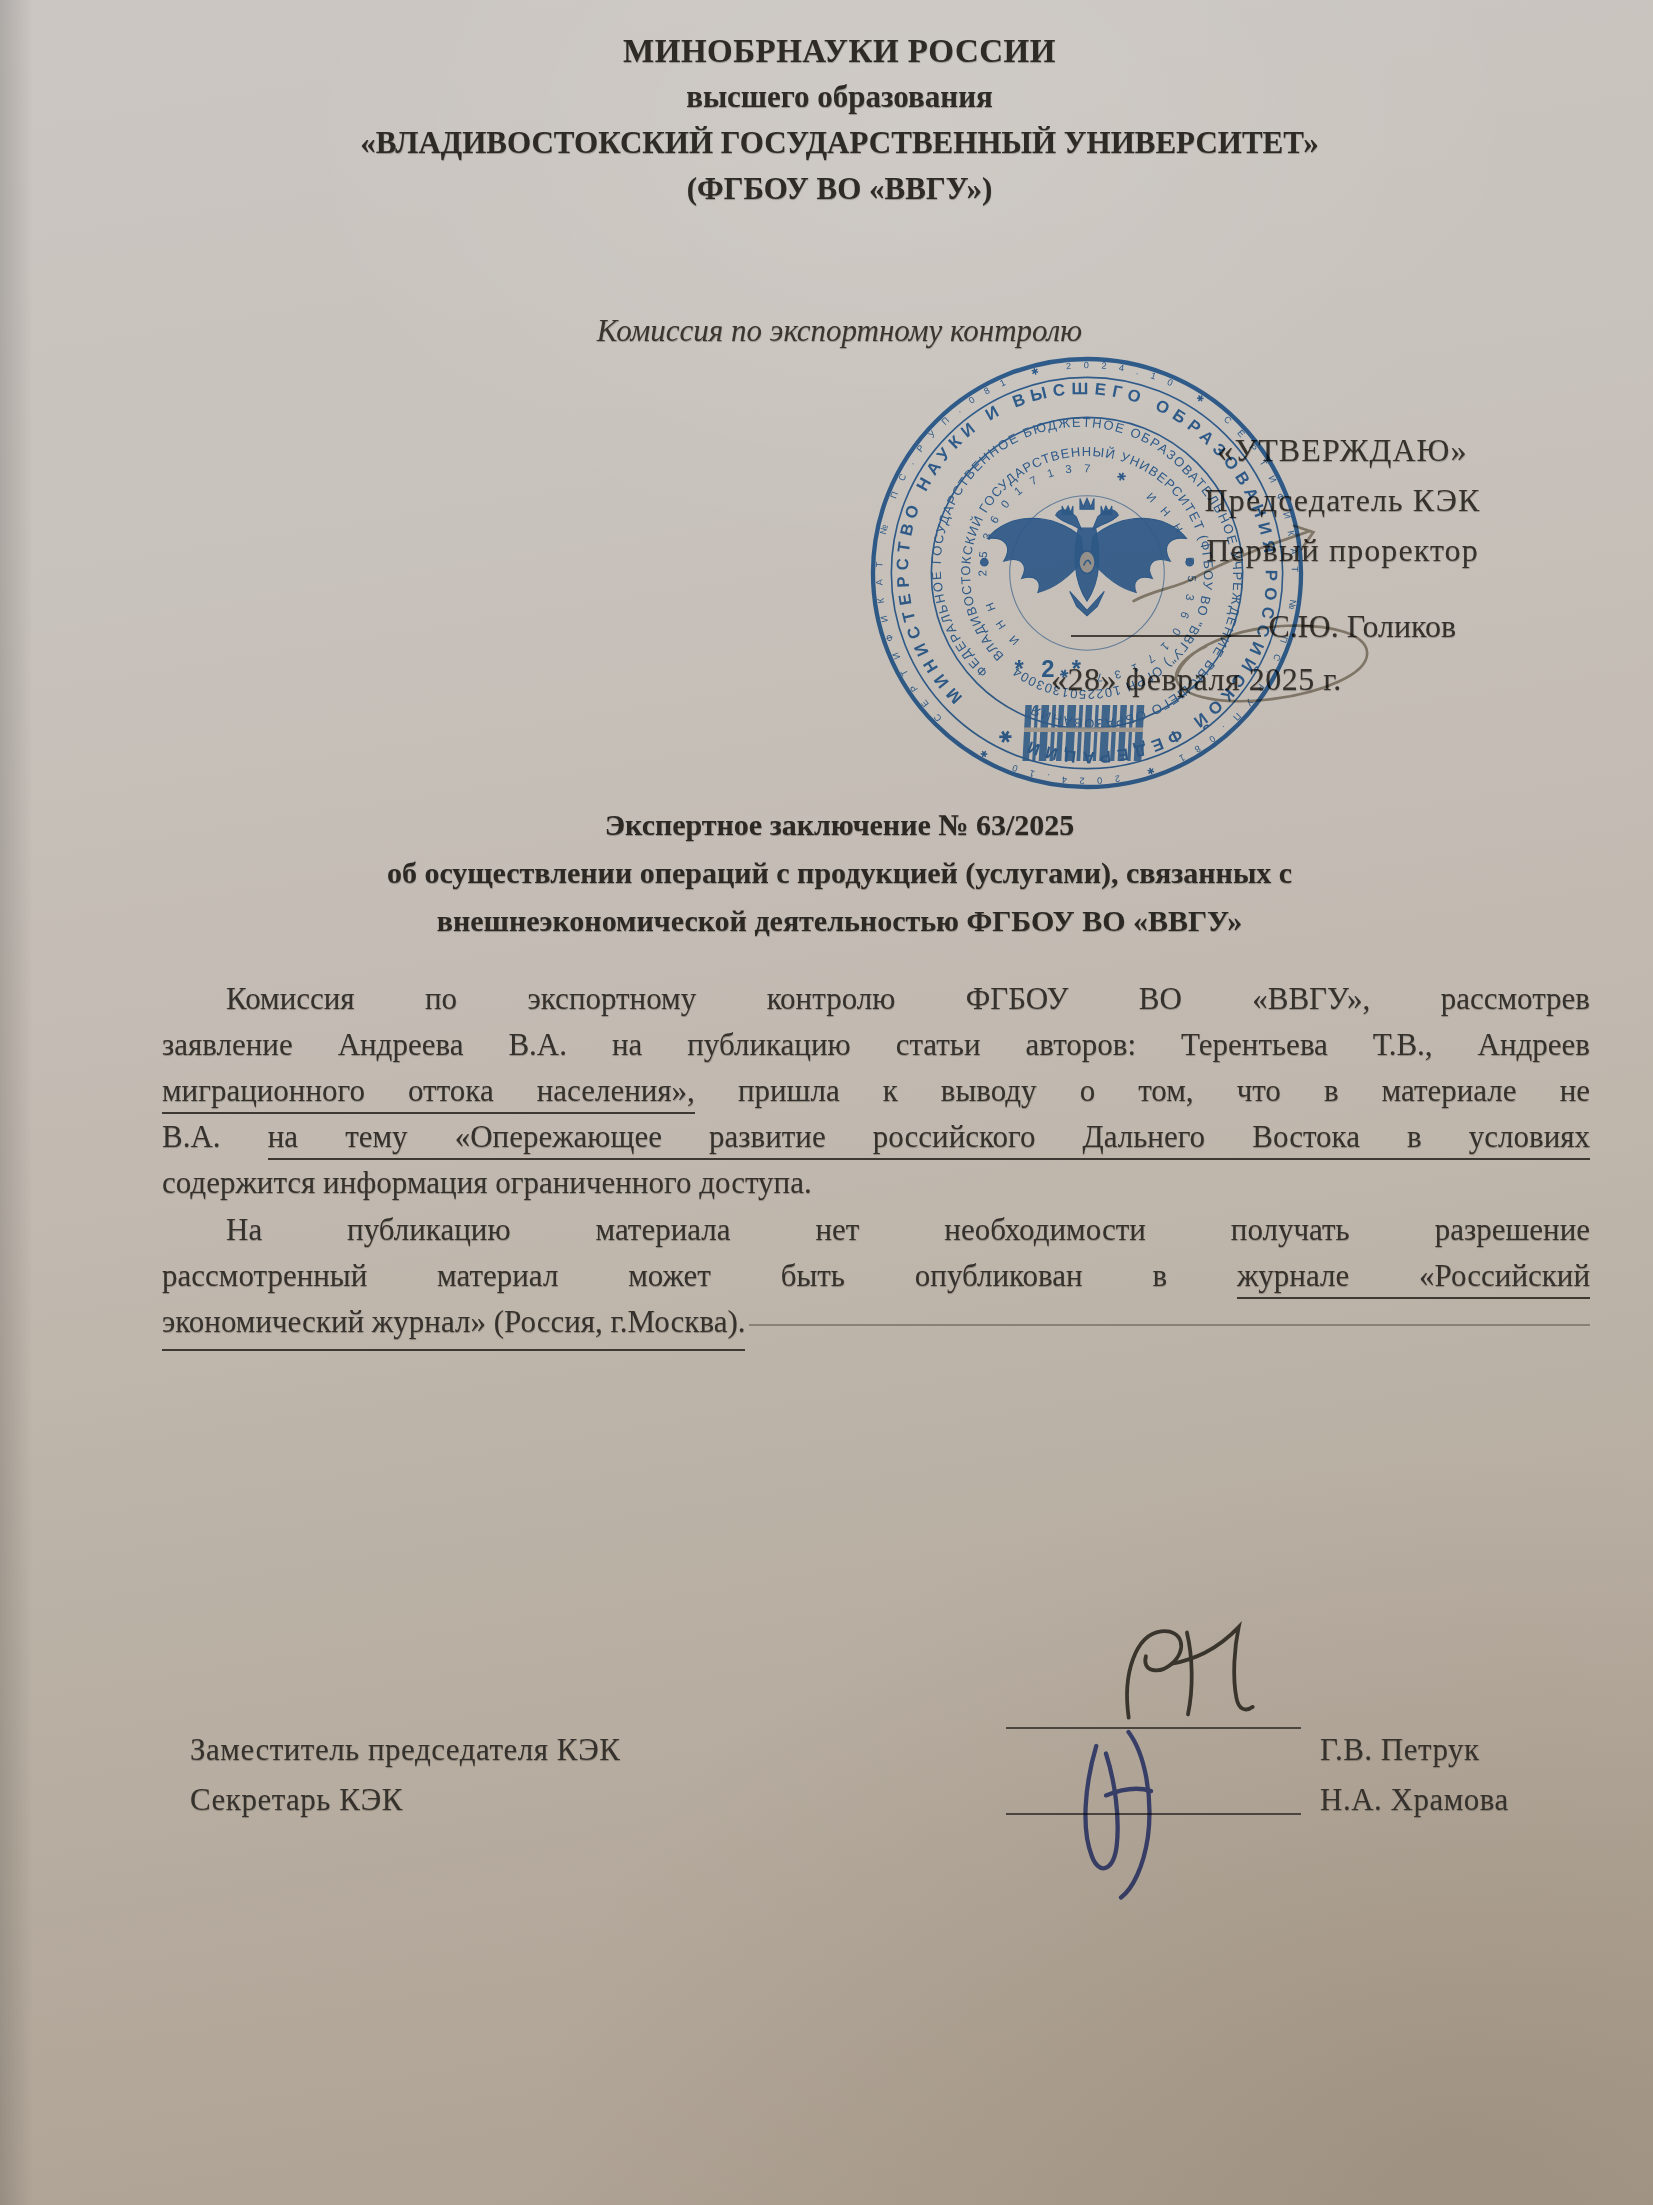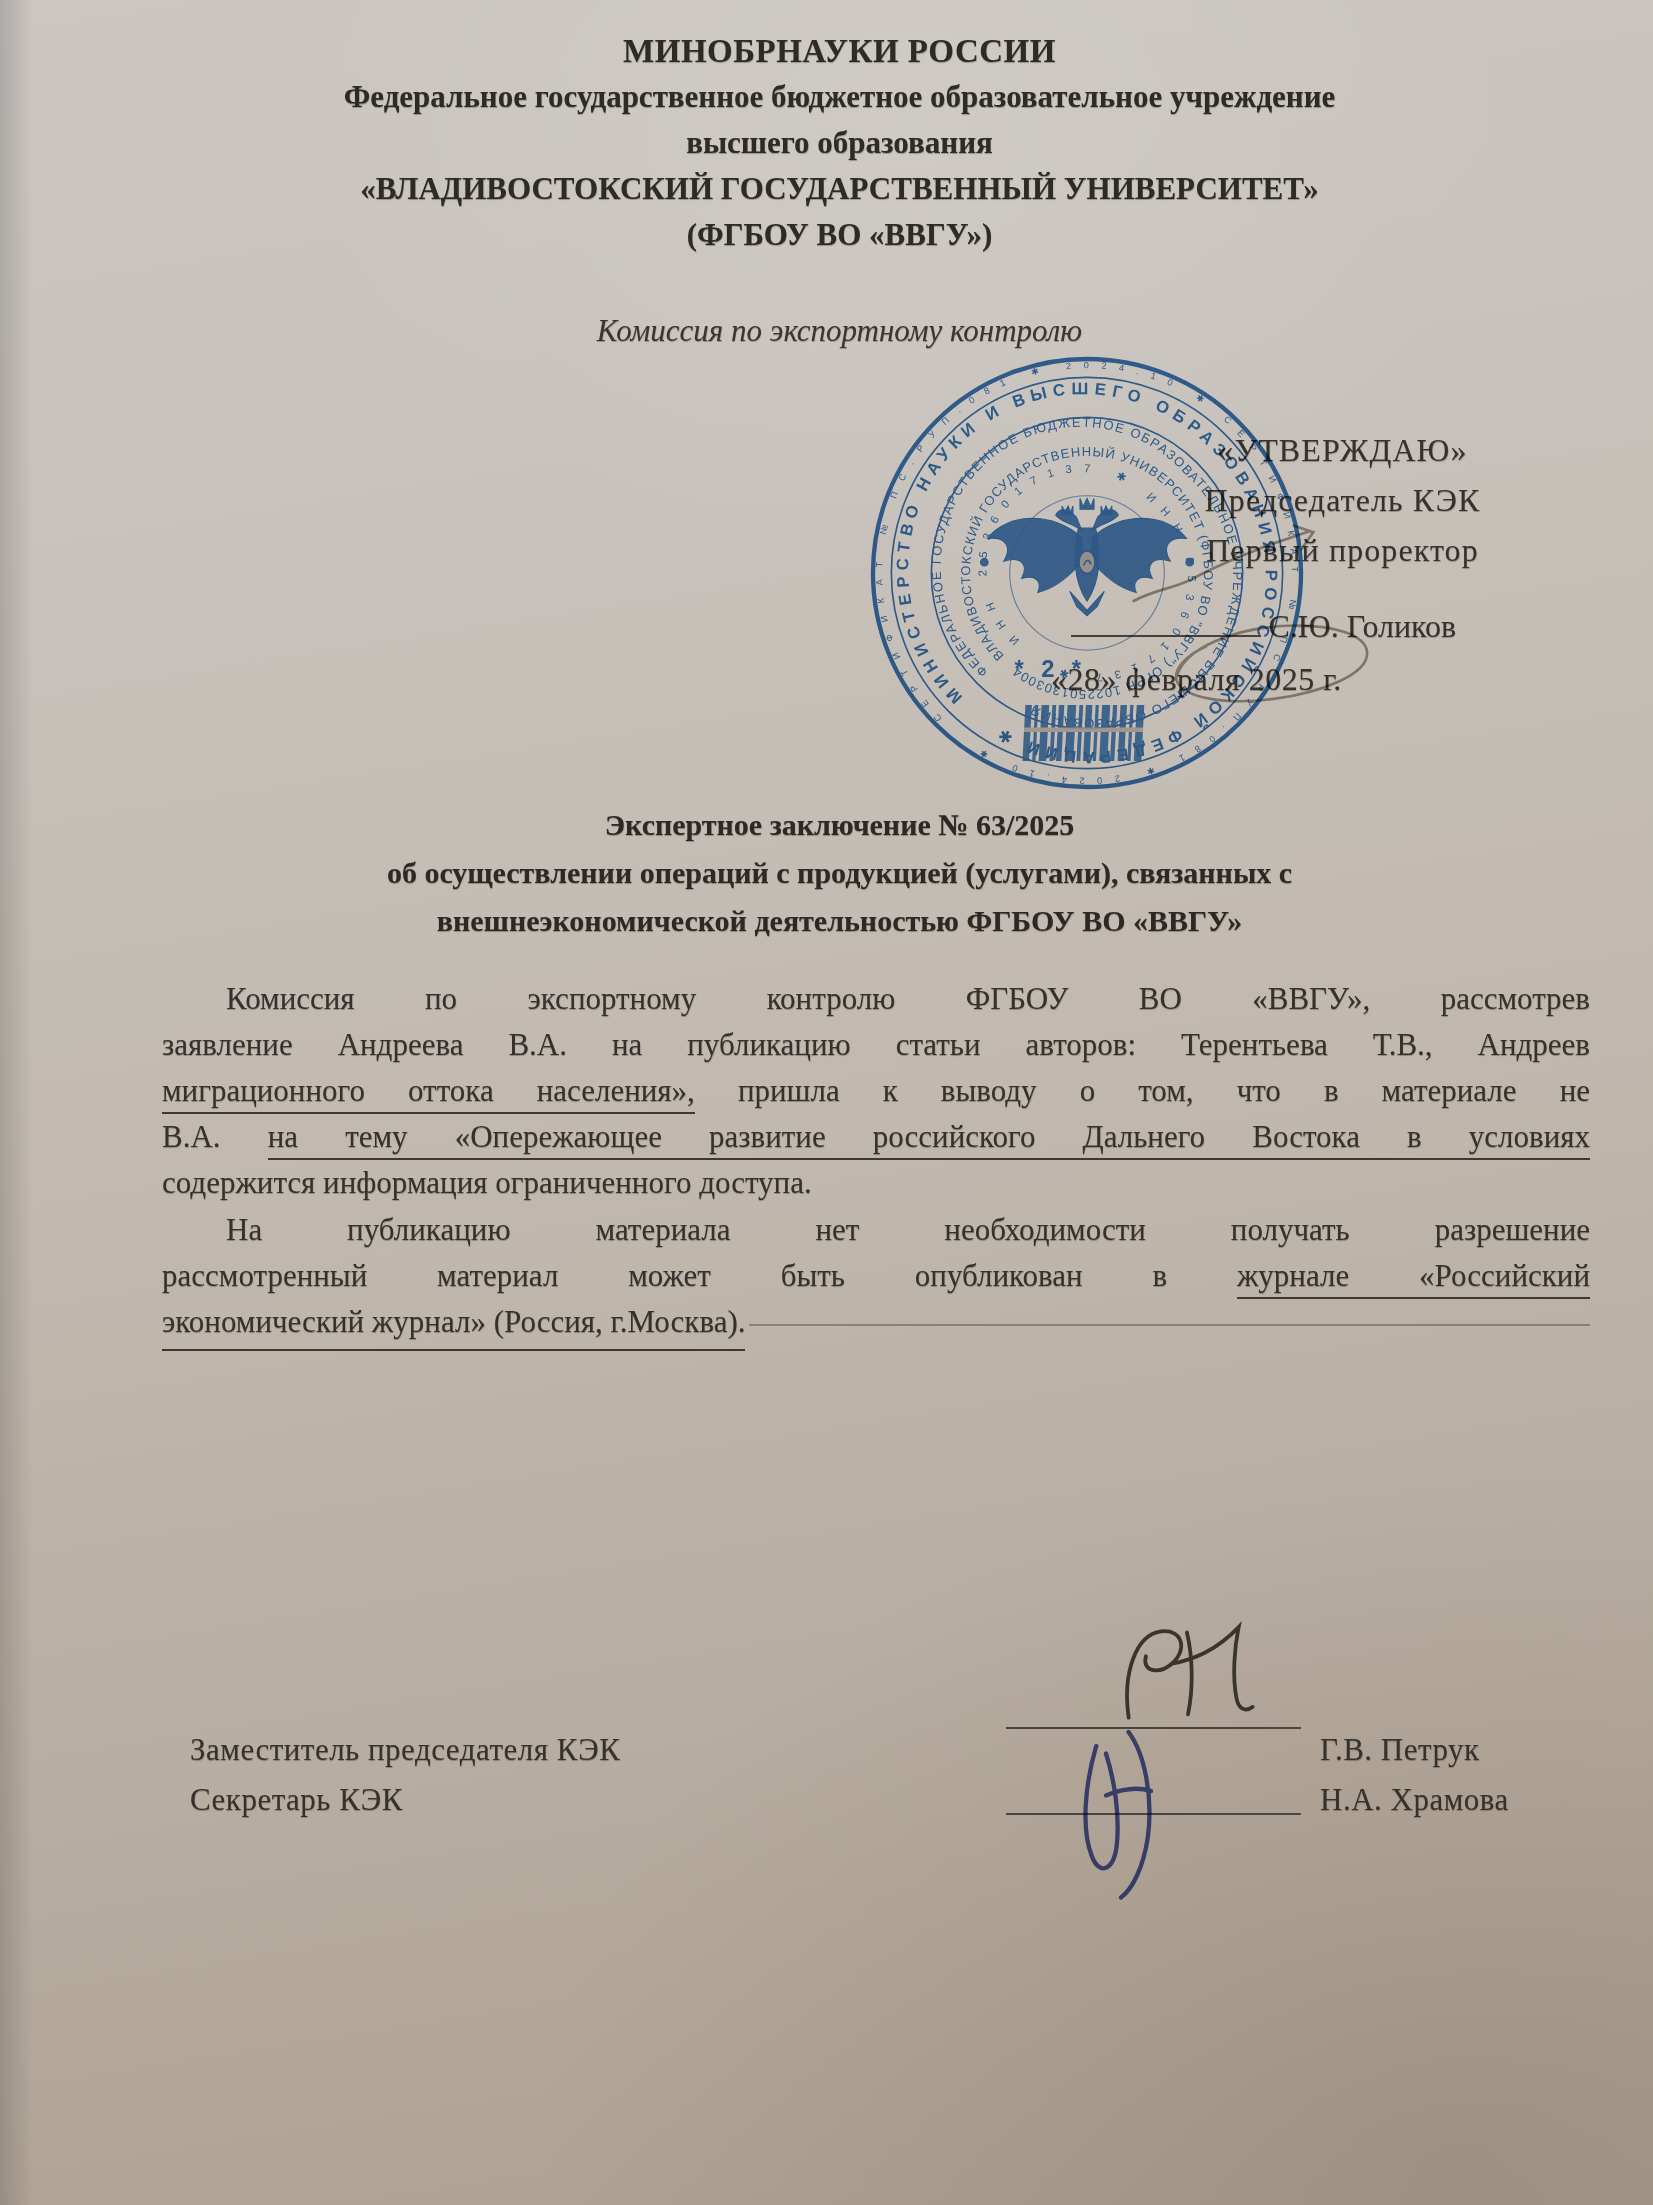--- a/index.html
+++ b/index.html
@@ -46,21 +46,20 @@
   .svg-khramova{left:1063px;top:1720px;width:145px;height:183px;}
   .svg-golikov{left:1096px;top:503px;width:312px;height:253px;}
 </style>
 </head>
 <body>
 
 <div class="page">
 
   <div class="txt centerblock hdr">
     <div class="h1">МИНОБРНАУКИ РОССИИ</div>
-    <div>Федеральное государственное бюджетное образовательное учреждение</div>
     <div>высшего образования</div>
     <div>«ВЛАДИВОСТОКСКИЙ ГОСУДАРСТВЕННЫЙ УНИВЕРСИТЕТ»</div>
     <div>(ФГБОУ ВО «ВВГУ»)</div>
   </div>
 
   <div class="txt centerblock commission">Комиссия по экспортному контролю</div>
 
   <div class="txt approval">
     <div>«УТВЕРЖДАЮ»</div>
     <div>Председатель КЭК</div>

